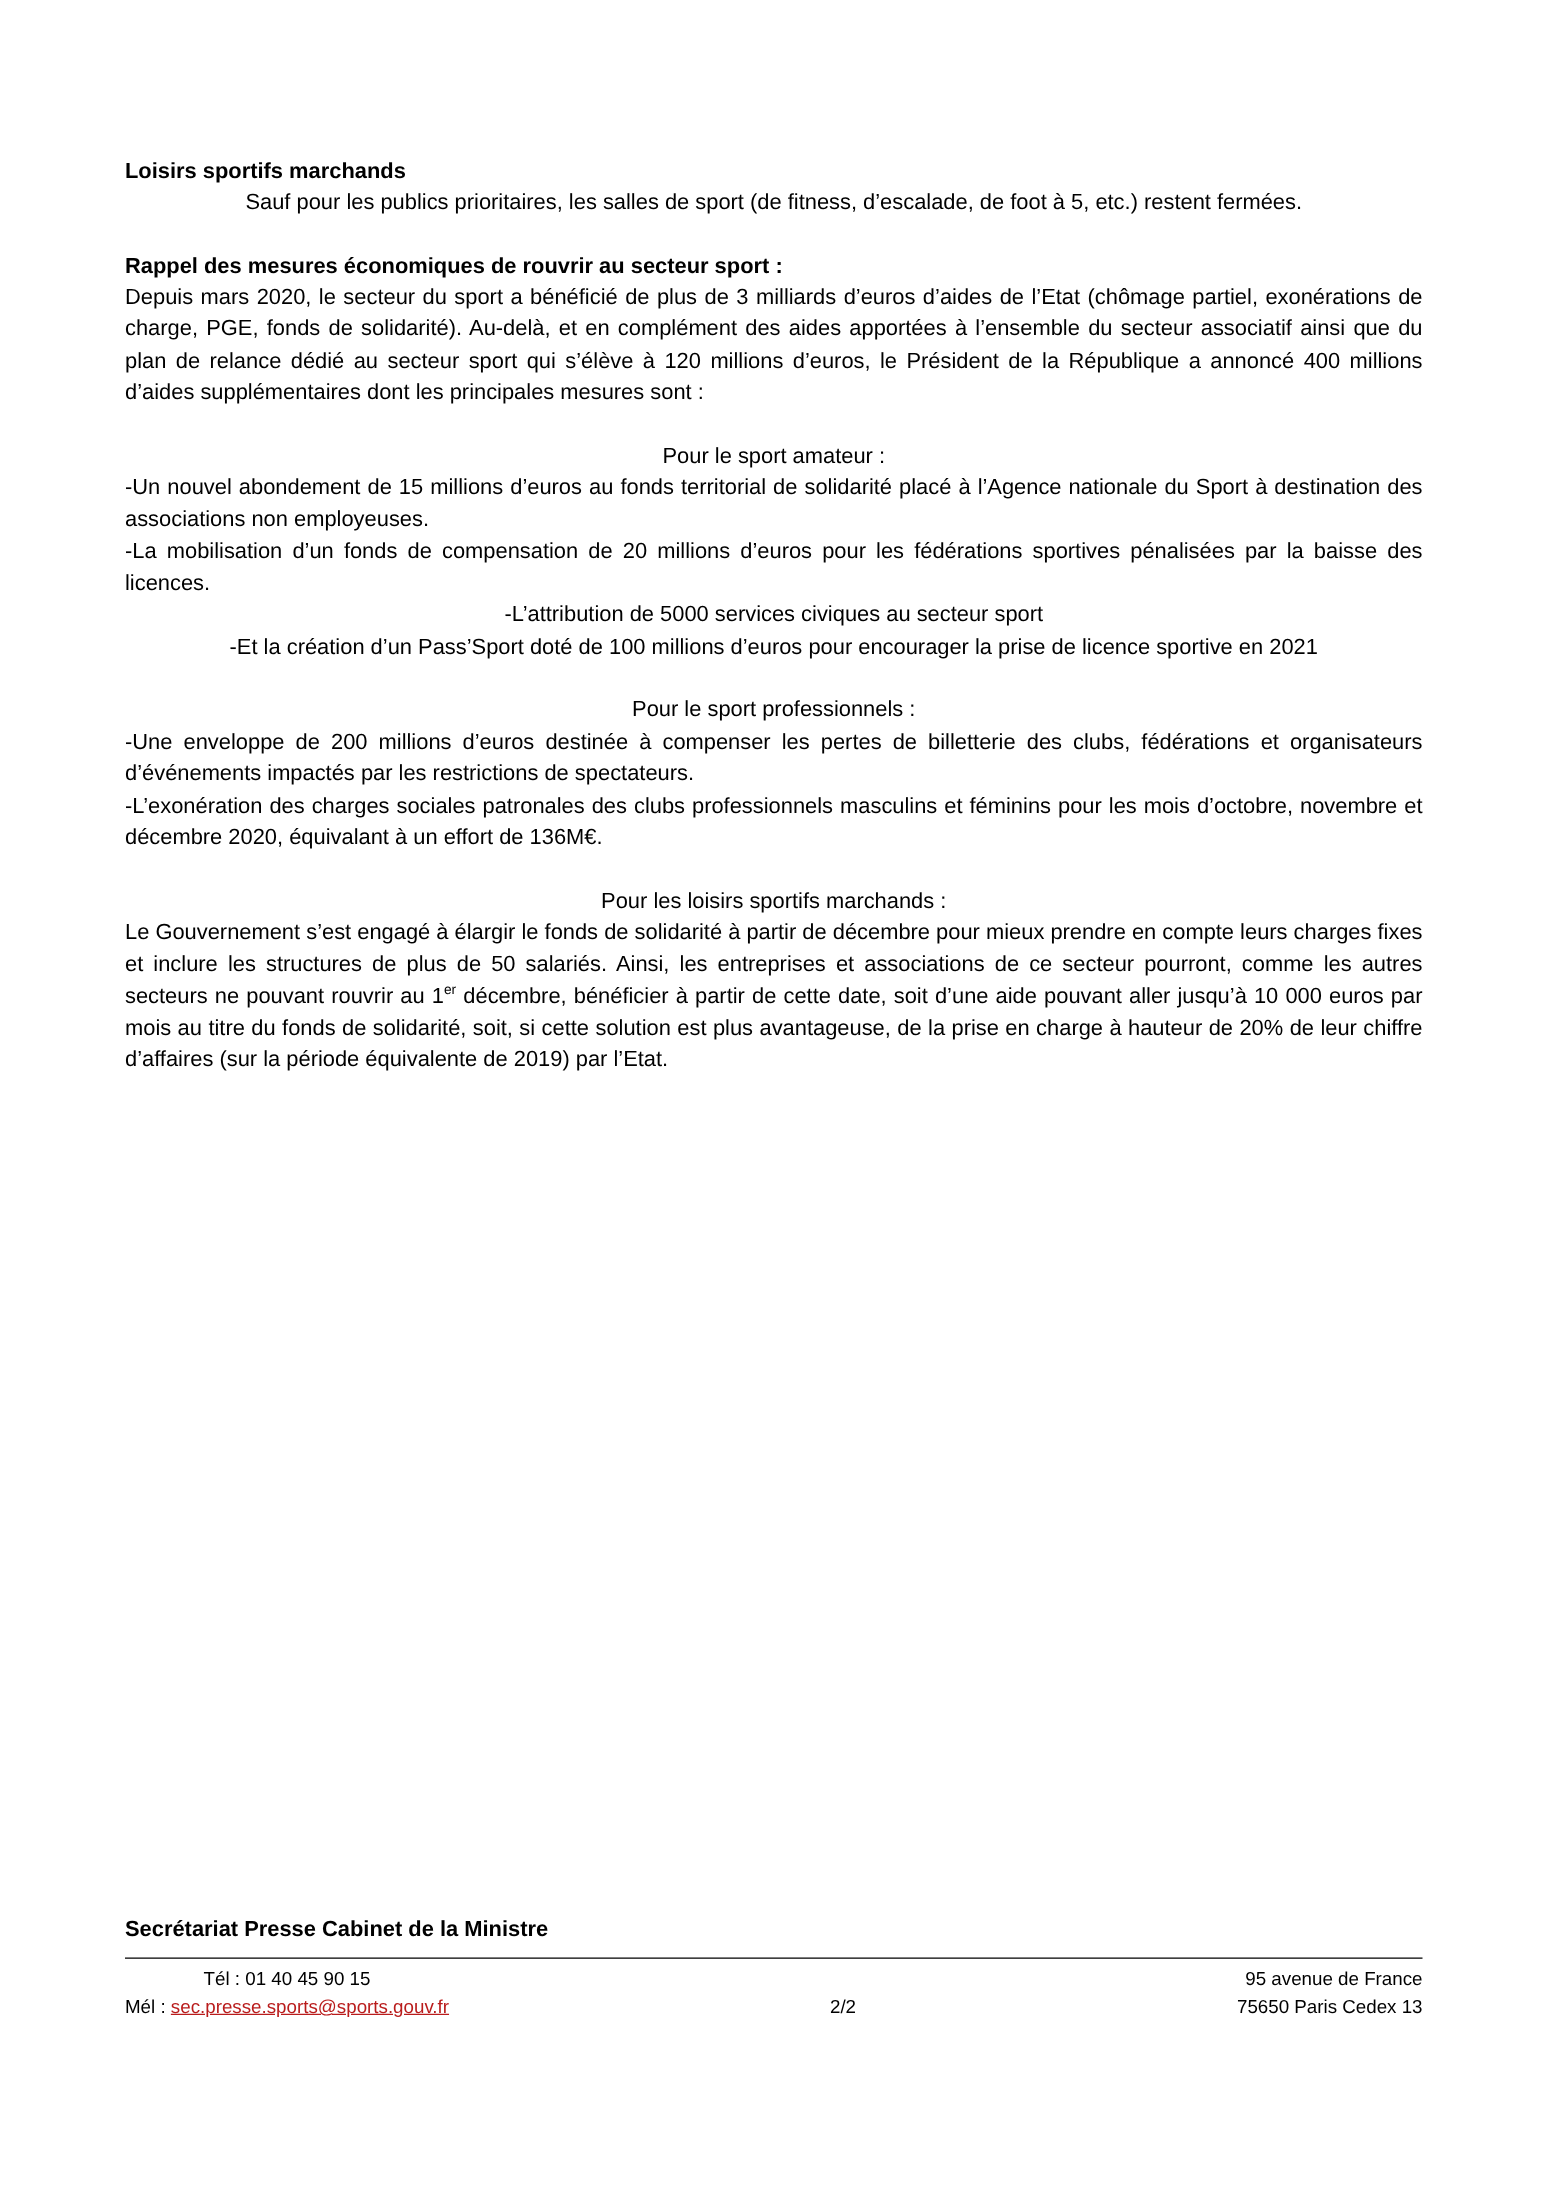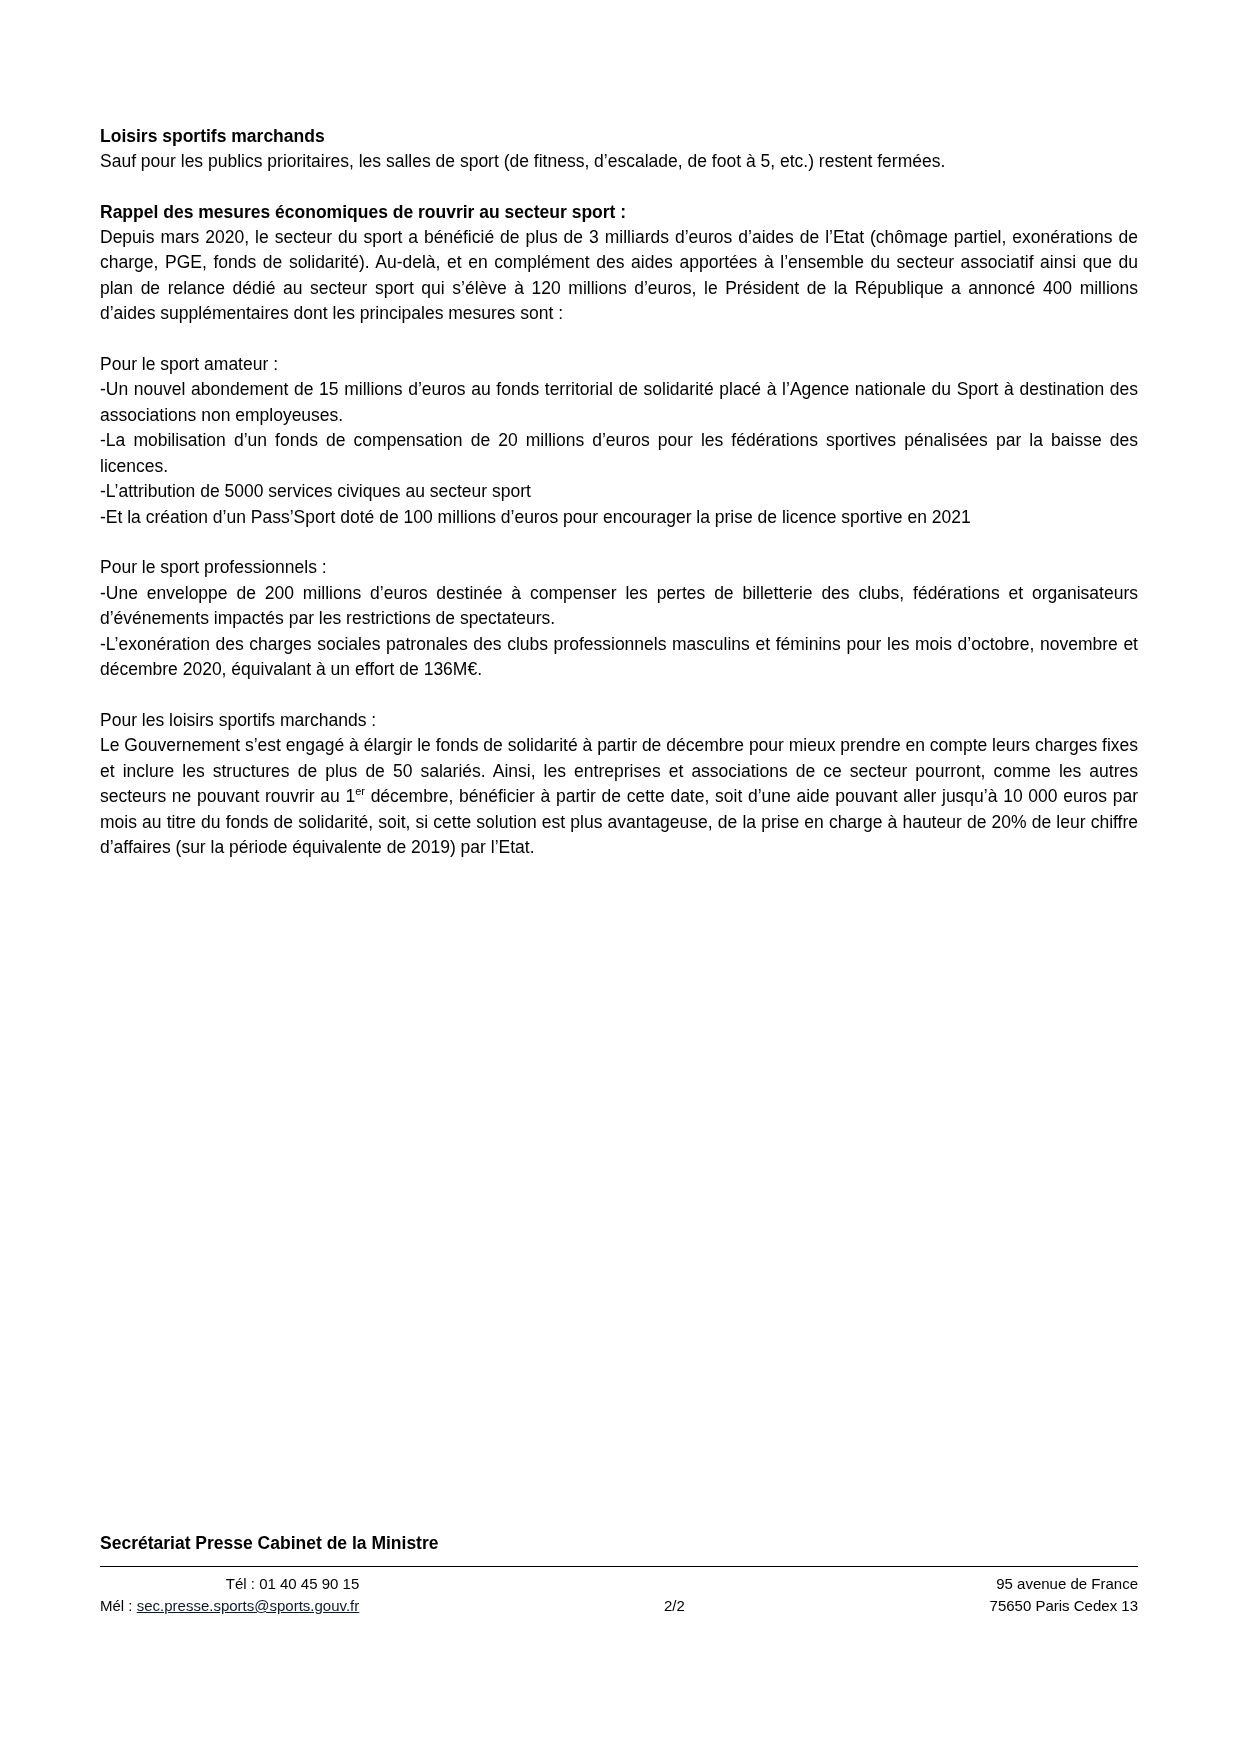--- a/index.html
+++ b/index.html
@@ -35,21 +35,21 @@
     font-size: 17.5px;
     line-height: 25.5px;
     margin: 0;
     text-align: justify;
     text-justify: inter-word;
   }
   p.body-left {
     font-size: 17.5px;
     line-height: 25.5px;
     margin: 0;
-    text-align: left;
+    text-align: center;
   }
   .gap {
     height: 25px;
   }
   sup {
     font-size: 11px;
     vertical-align: super;
     line-height: 0;
   }
   .footer {
@@ -69,26 +69,26 @@
     border-top: 1px solid #000;
     margin: 0 0 6px 0;
     width: 100%;
   }
   .footer-cols {
     display: flex;
     justify-content: space-between;
     font-size: 15px;
     line-height: 22px;
   }
-  .footer-left { text-align: right; }
+  .footer-left { text-align: center; }
   .footer-center { text-align: center; flex: 0 0 auto; padding-top: 22px;}
   .footer-right { text-align: right; }
   .mail-link {
     text-decoration: underline;
-    color: #0f172a;
+    color: #b91c1c;
   }
 </style>
 </head>
 <body>
 
 <div class="page">
   <div class="content">
 
     <div>
       <div class="h-bold">Loisirs sportifs marchands</div>

